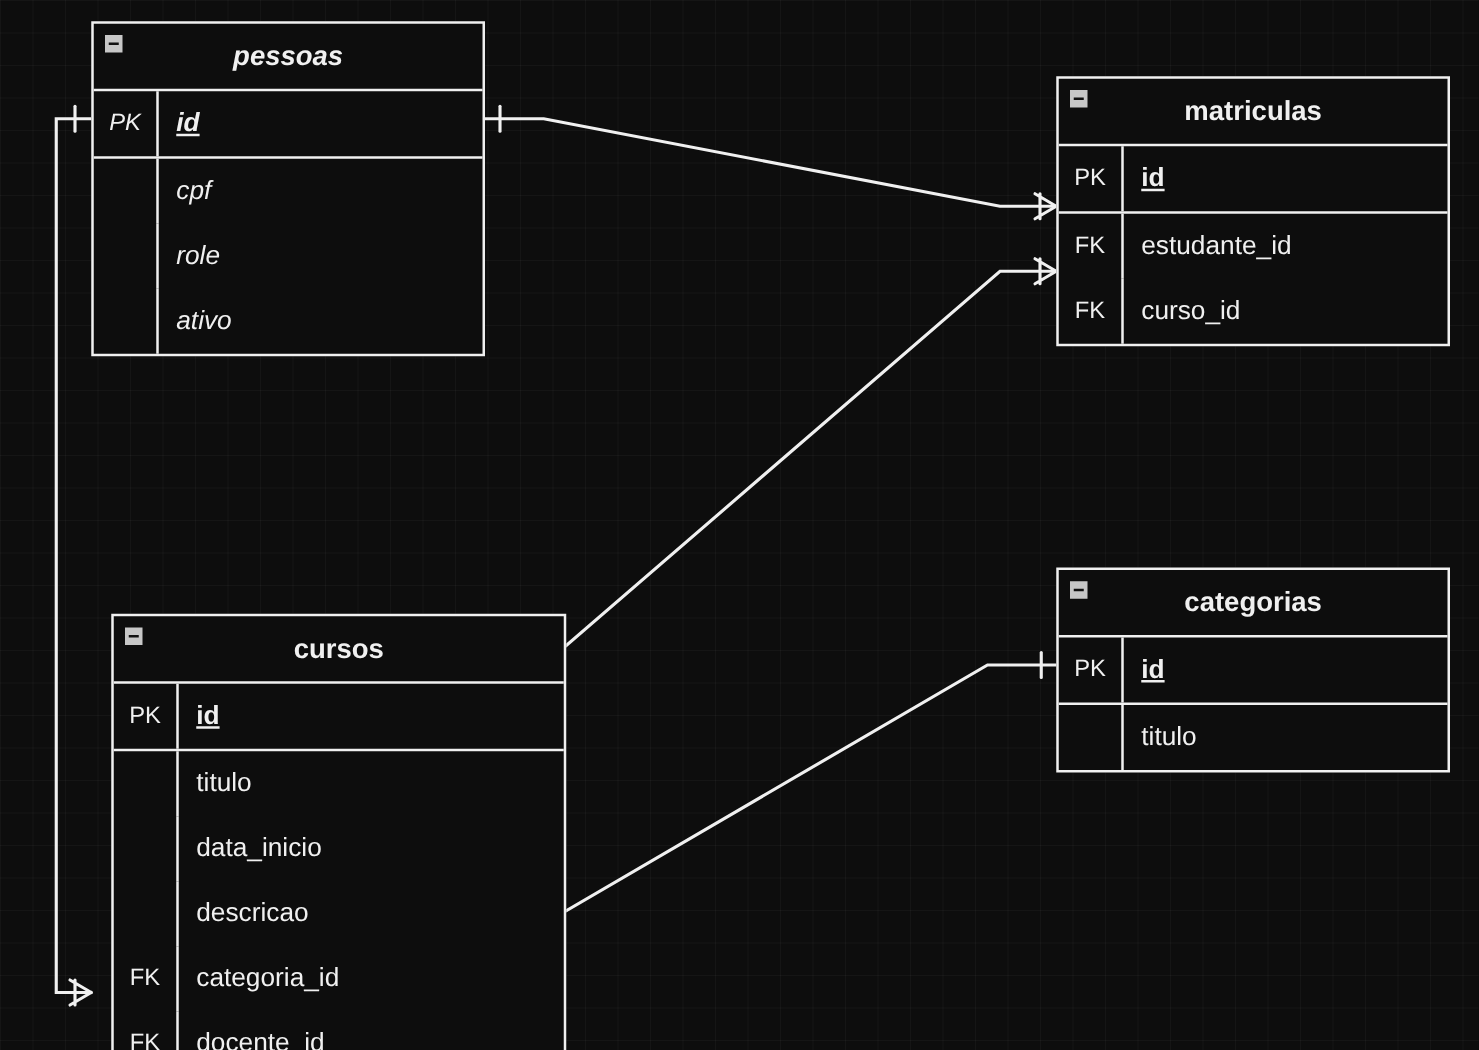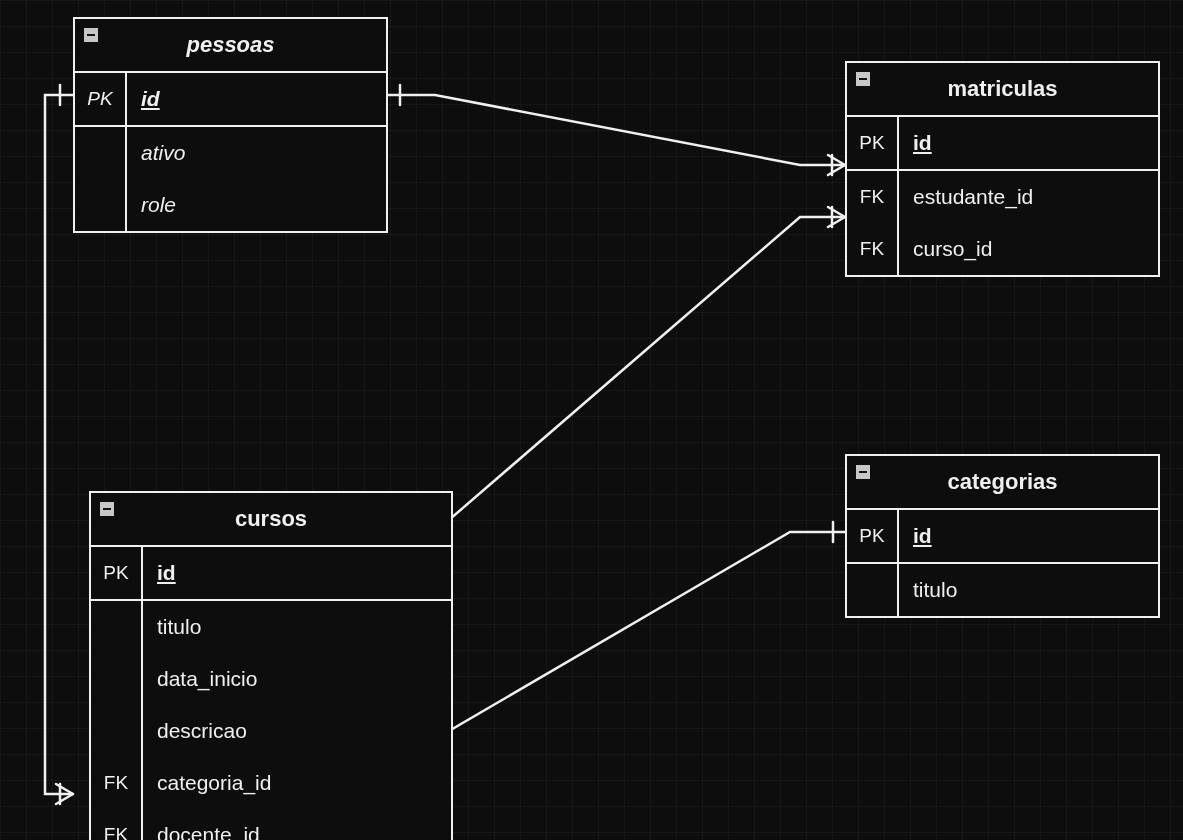--- a/index.html
+++ b/index.html
@@ -122,26 +122,30 @@
   <div class="entity-header">
     <div class="collapse-icon"></div>
     <span>pessoas</span>
   </div>
   <div class="row pkrow pk">
     <div class="keycell">PK</div>
     <div class="namecell"><span>id</span></div>
   </div>
   <div class="row">
       <div class="keycell"></div>
+      <div class="namecell">cpf</div>
+    </div>
+  <div class="row">
+      <div class="keycell"></div>
+      <div class="namecell">role</div>
+    </div>
+  <div class="row">
+      <div class="keycell"></div>
       <div class="namecell">ativo</div>
     </div>
-  <div class="row">
-      <div class="keycell"></div>
-      <div class="namecell">role</div>
-    </div>
 </div>
 
 <div class="entity" style="left:89px; top:454px; width:364px;margin-top:37px;">
   <div class="entity-header">
     <div class="collapse-icon"></div>
     <span>cursos</span>
   </div>
   <div class="row pkrow pk">
     <div class="keycell">PK</div>
     <div class="namecell"><span>id</span></div>

